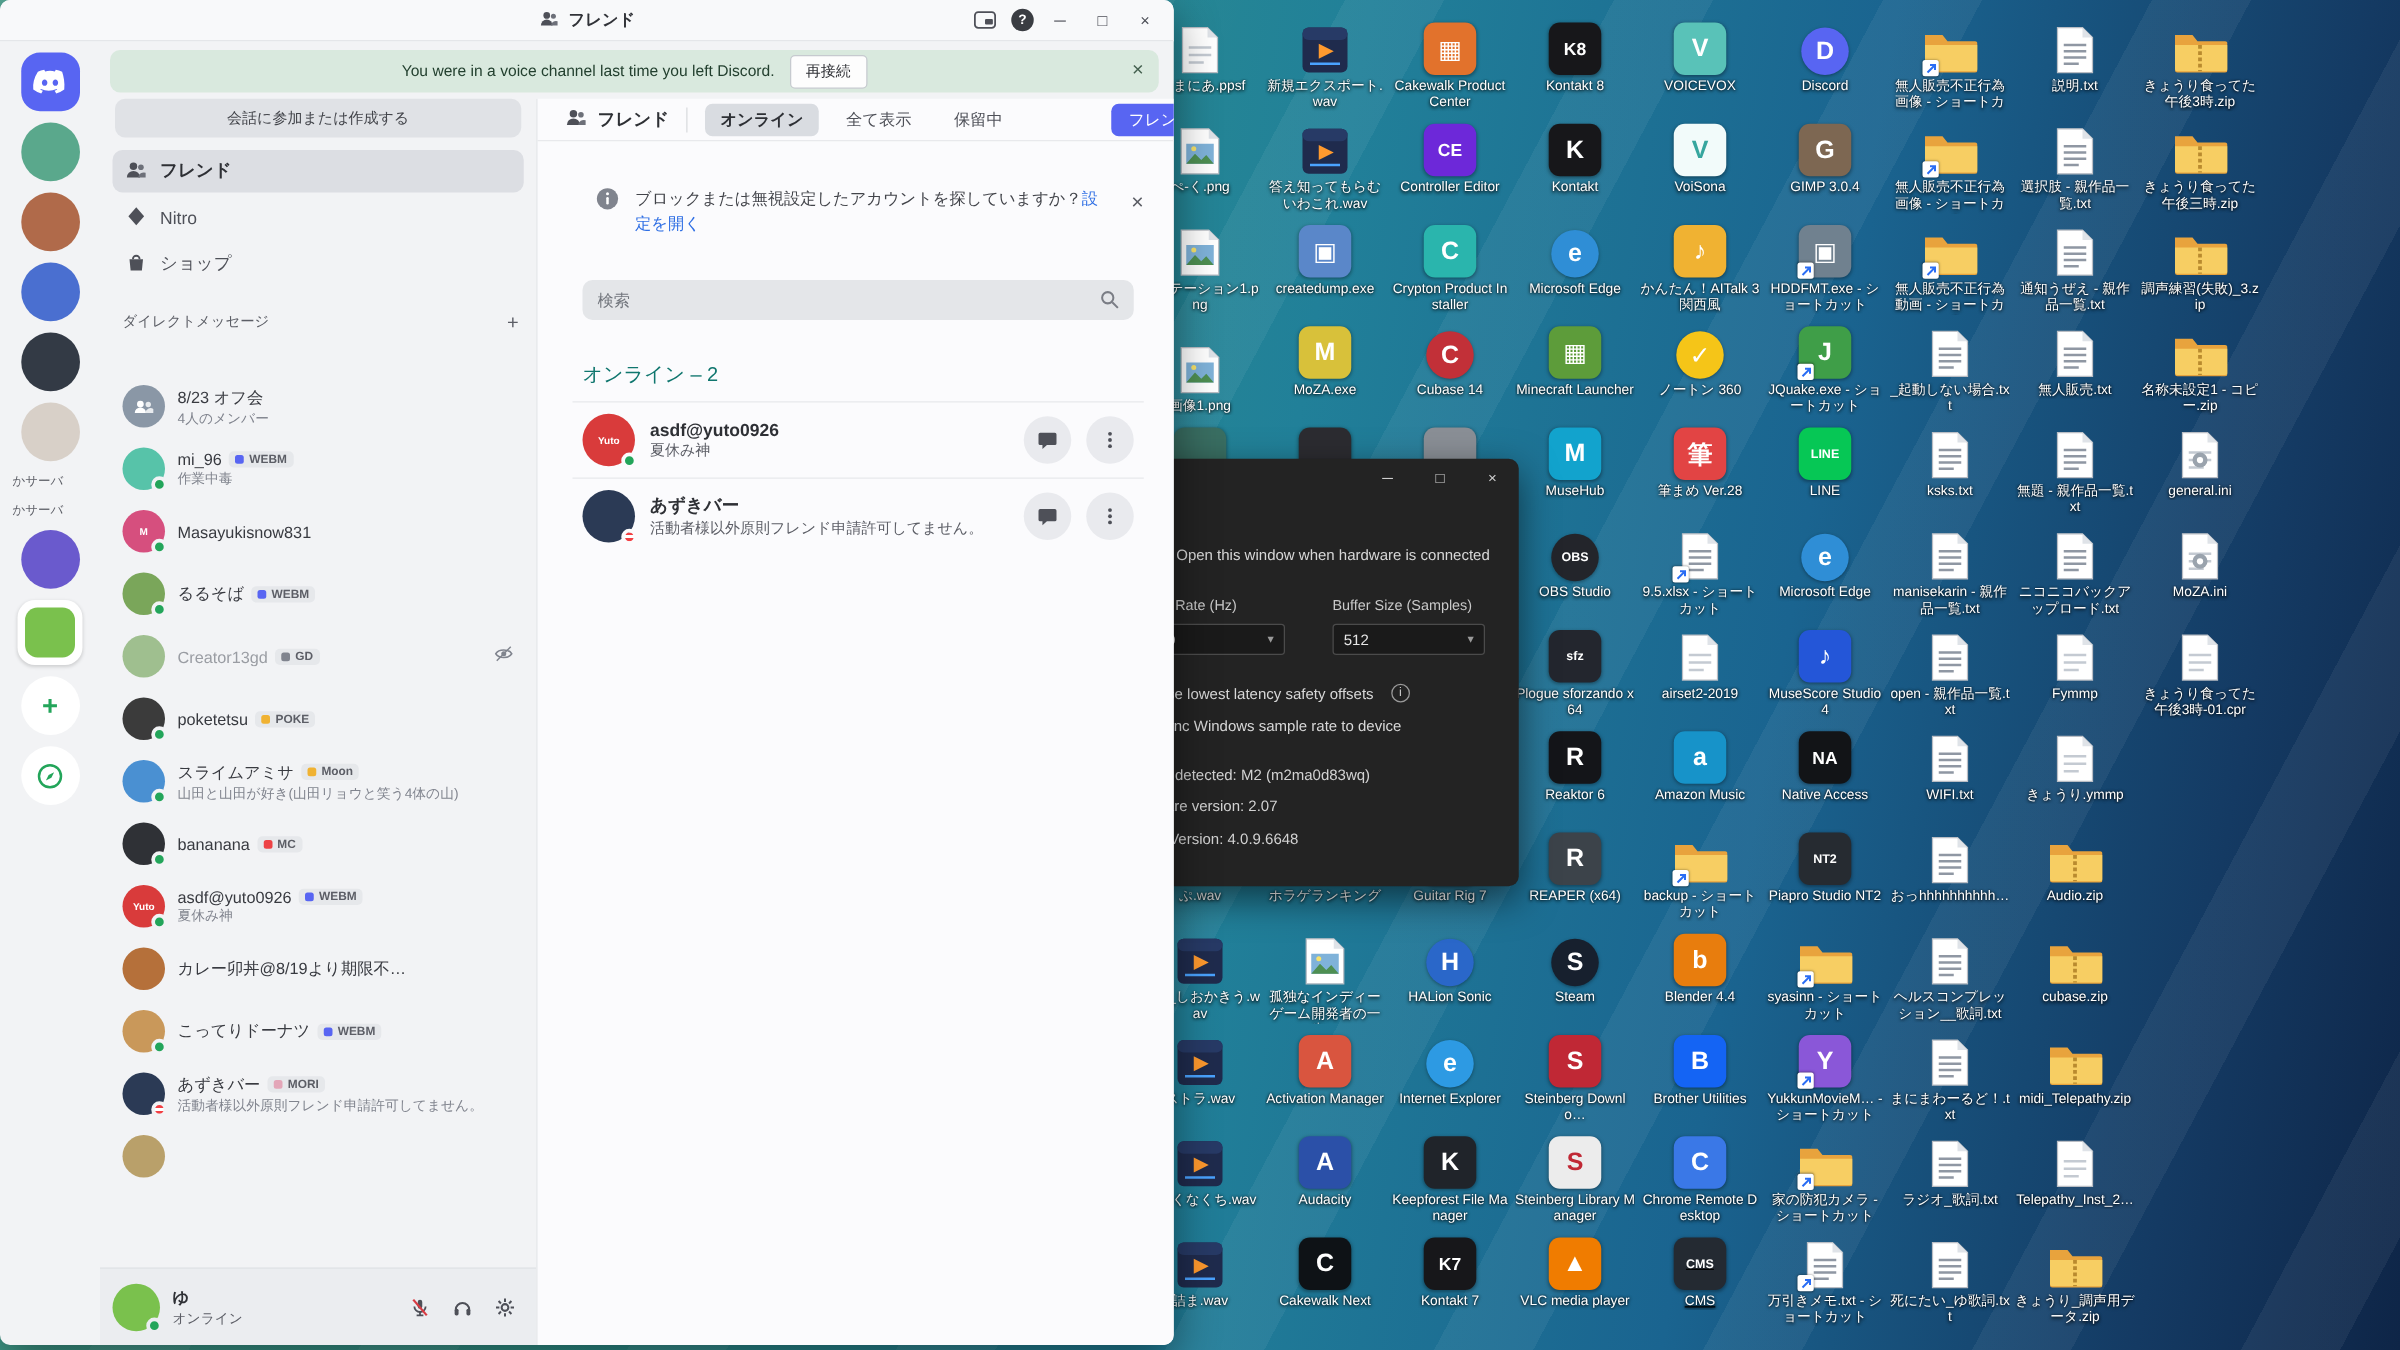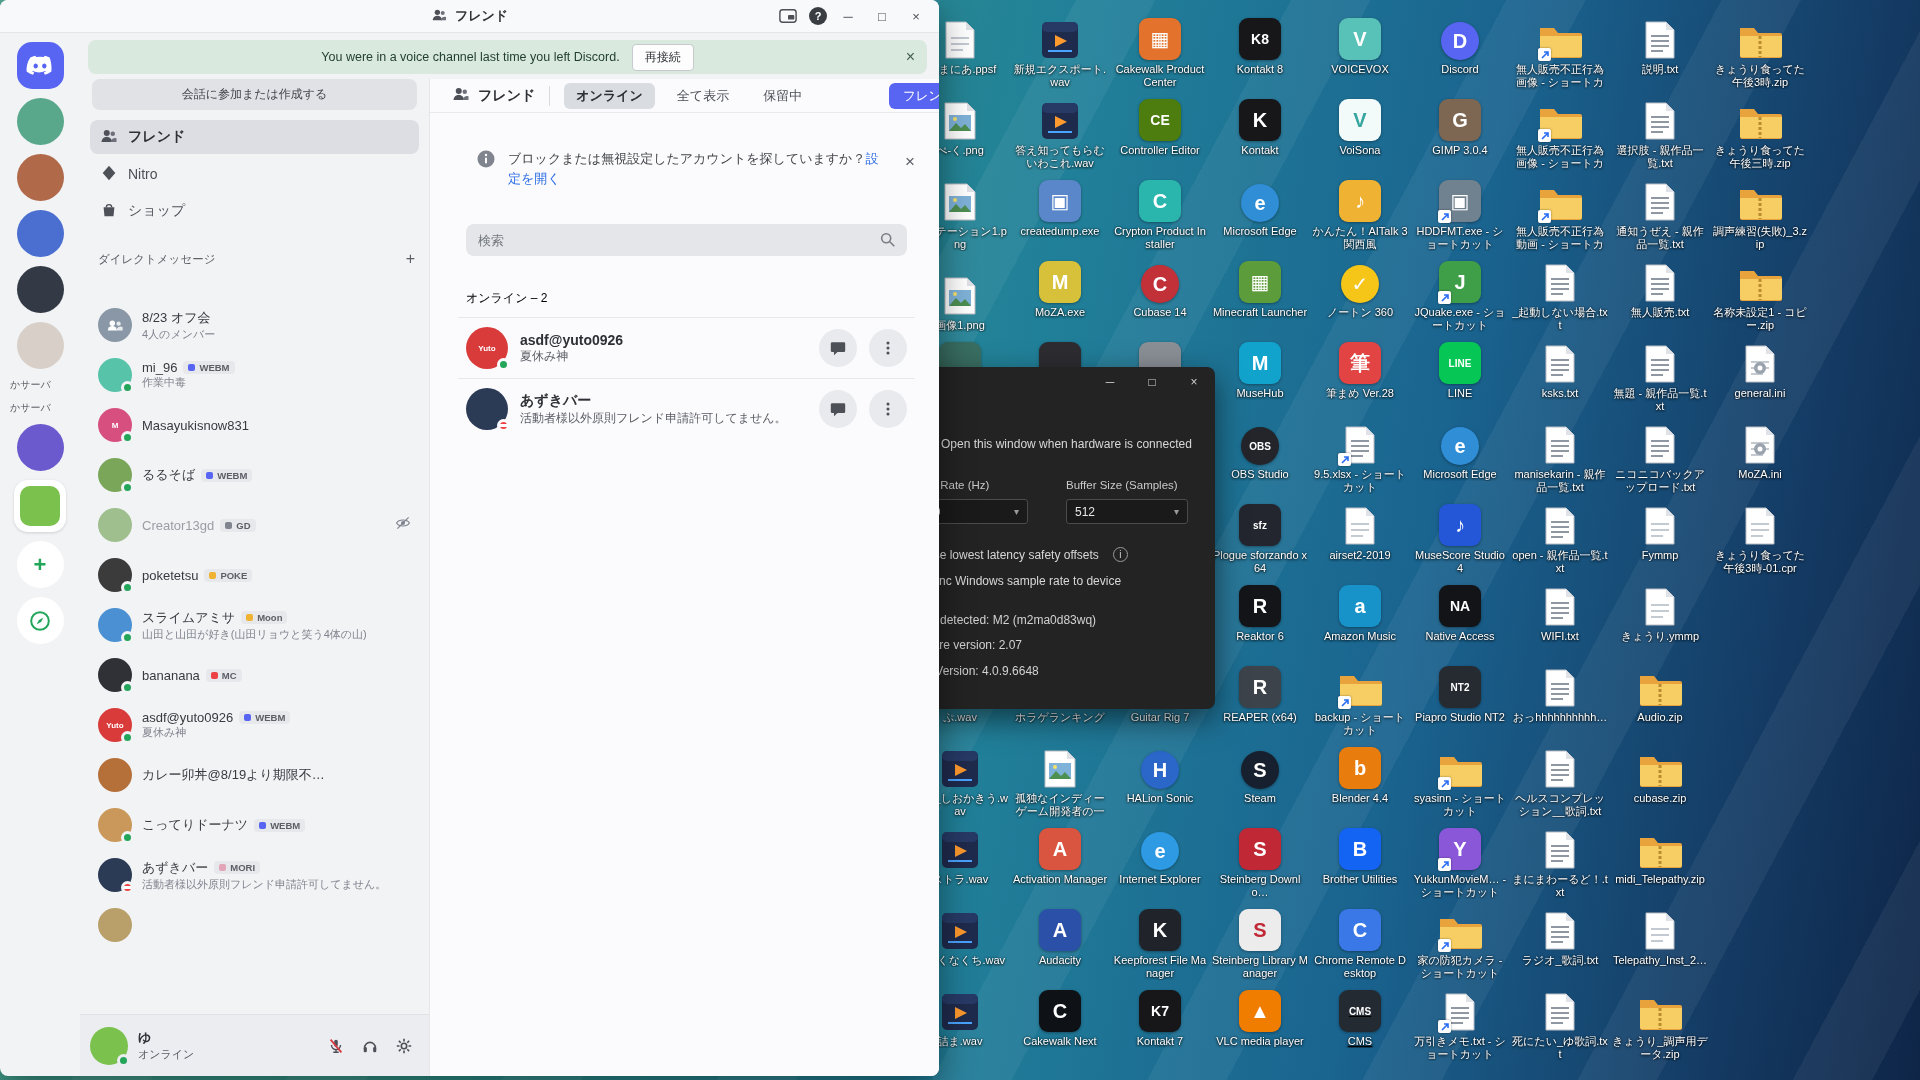--- a/index.html
+++ b/index.html
@@ -47,21 +47,21 @@
 .ravatar{width:47px;height:47px;border-radius:50%;display:block;}
 .rail-item.active{background:#fff;border-radius:14px;width:52px;height:52px;box-shadow:0 1px 3px rgba(0,0,0,.15);}
 .rail-item.active .ravatar{width:40px;height:40px;border-radius:10px;}
 .rail-text{width:72px;font-size:10px;color:#5c5e66;padding-left:6px;white-space:nowrap;overflow:hidden;}
 .circlebtn{background:#fff;color:#23a55a;font-size:22px;font-weight:bold;}
 .sidebar{position:absolute;left:80px;top:79px;bottom:0;width:349px;background:#f2f3f5;}
 .join{display:block;margin:0 12px;width:325px;height:31px;background:#e0e2e6;border:none;border-radius:8px;font-size:12px;color:#43454b;}
 #nav{margin-top:10px;padding:0 10px;display:flex;flex-direction:column;gap:3px;}
 .nav-item{height:34px;border-radius:8px;display:flex;align-items:center;gap:10px;padding:0 10px;color:#4e5058;font-size:14px;}
 .nav-item.active{background:#dcdee3;color:#2e3035;font-weight:bold;}
-.dm-head{margin:22px 14px 6px 18px;display:flex;align-items:center;font-size:11.5px;color:#5c5e66;}
+.dm-head{margin:22px 14px 6px 18px;display:flex;align-items:flex-start;font-size:11.5px;color:#5c5e66;}
 .dm-head .plus{margin-left:auto;font-size:16px;color:#5c5e66;}
 #dms{position:absolute;top:221px;left:0;right:0;bottom:62px;overflow:hidden;padding:0 10px;}
 .dm-item{height:50px;display:flex;align-items:center;gap:10px;padding:0 8px;border-radius:8px;}
 .avatar{position:relative;border-radius:50%;flex:0 0 auto;display:flex;align-items:center;justify-content:center;}
 .avatar.sm{width:34px;height:34px;}
 .avatar.lg{width:42px;height:42px;}
 .avtxt{font-size:8px;color:#fff;font-weight:bold;font-style:normal;}
 .dot{position:absolute;right:-2px;bottom:-2px;width:13px;height:13px;border-radius:50%;border:3px solid #f2f3f5;}
 .dot.online{background:#23a55a;}
 .dot.dnd{background:linear-gradient(#f23f43 34%,#fff 34% 66%,#f23f43 66%);}
@@ -88,21 +88,21 @@
 .tab.active{background:#d9dce1;color:#2e3035;font-weight:bold;}
 .addfriend{position:absolute;left:459px;top:4px;height:26px;background:#5865f2;color:#fff;font-size:12.5px;border:none;border-radius:6px;padding:0 14px;white-space:nowrap;}
 .helper{margin:36px 24px 0 46px;display:flex;align-items:flex-start;gap:12px;font-size:13px;color:#42444a;line-height:1.5;}
 .helper-text{max-width:380px;}
 .helper-link{color:#2f6fe4;}
 .hx{margin-left:auto;font-size:17px;color:#5c5e66;}
 .searchwrap{margin:36px 32px 0 36px;position:relative;border-radius:12px;}
 .searchwrap input{width:100%;height:32px;background:#e4e6e9;border:none;border-radius:8px;padding:0 34px 0 12px;font-size:13px;color:#313338;outline:none;}
 .searchwrap input::placeholder{color:#72767d;}
 .search-mag{position:absolute;right:10px;top:7px;}
-.section{margin:34px 32px 10px 36px;font-size:12px;color:#000000;}
+.section{margin:34px 32px 10px 36px;font-size:16px;color:#0f766e;}
 #friends{margin:0 24px 0 28px;}
 .friend{display:flex;align-items:center;gap:12px;padding:9px 8px;border-top:1px solid #e8e9ec;}
 .main .dot{border-color:#fbfbfd;}
 .fname{font-size:14px;font-weight:bold;color:#2e3035;}
 .fstatus{font-size:12px;color:#5c5e66;max-width:300px;white-space:nowrap;overflow:hidden;text-overflow:ellipsis;}
 .fr-actions{margin-left:auto;display:flex;gap:12px;}
 .round{width:38px;height:38px;border-radius:50%;background:#e9eaee;border:none;display:flex;align-items:center;justify-content:center;}
 </style>
 </head>
 <body>
@@ -211,21 +211,21 @@
             <rect x="2" y="2" width="36" height="36" rx="5" fill="#1f2b4d"></rect>
             <rect x="2" y="2" width="36" height="10" rx="5" fill="#273a66"></rect>
             <path d="M15 15 l12 6 -12 6 Z" fill="#ff9a2e"></path>
             <path d="M8 31 h24" stroke="#4aa3ff" stroke-width="2"></path>
           </svg>
         </span>
         <span class="lbl">答え知ってもらむいわこれ.wav</span>
       </div>
       <div class="tile" style="left: 1112px; top: 95px;">
         <span class="ic">
-          <span class="appic" style="background:#4d7c0f;color:#fff;font-size:14px">CE</span>
+          <span class="appic" style="background:#6d28d9;color:#fff;font-size:14px">CE</span>
         </span>
         <span class="lbl">Controller Editor</span>
       </div>
       <div class="tile" style="left: 1212px; top: 95px;">
         <span class="ic">
           <span class="appic" style="background:#17171a;color:#fff;font-size:20px">K</span>
         </span>
         <span class="lbl">Kontakt</span>
       </div>
       <div class="tile" style="left: 1312px; top: 95px;">

